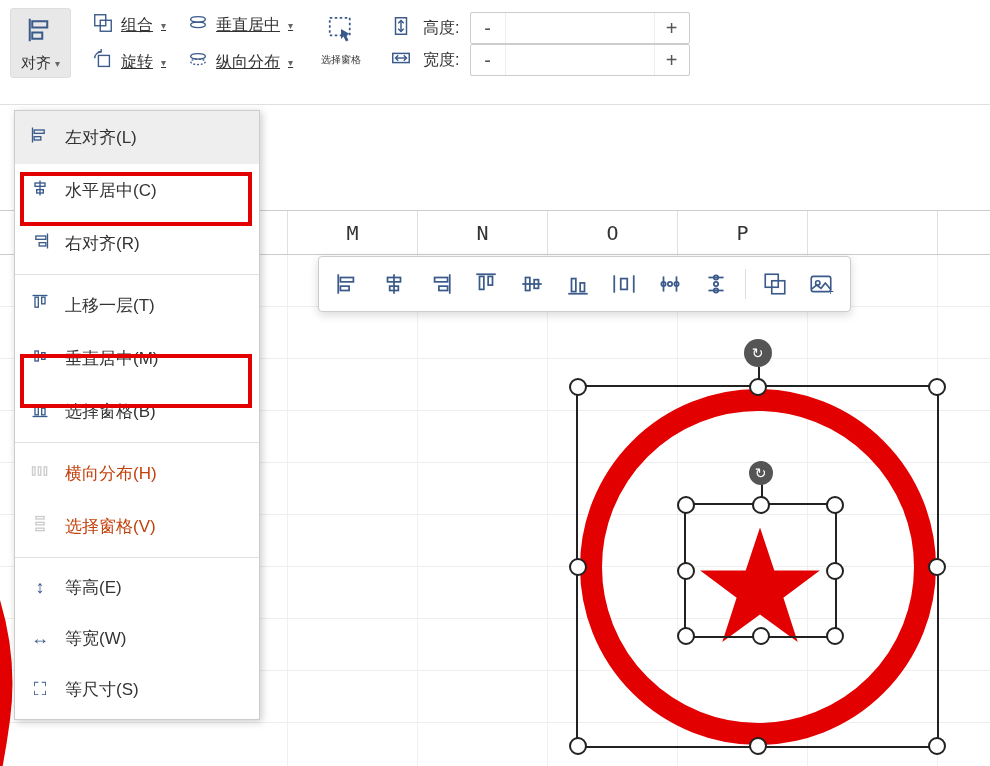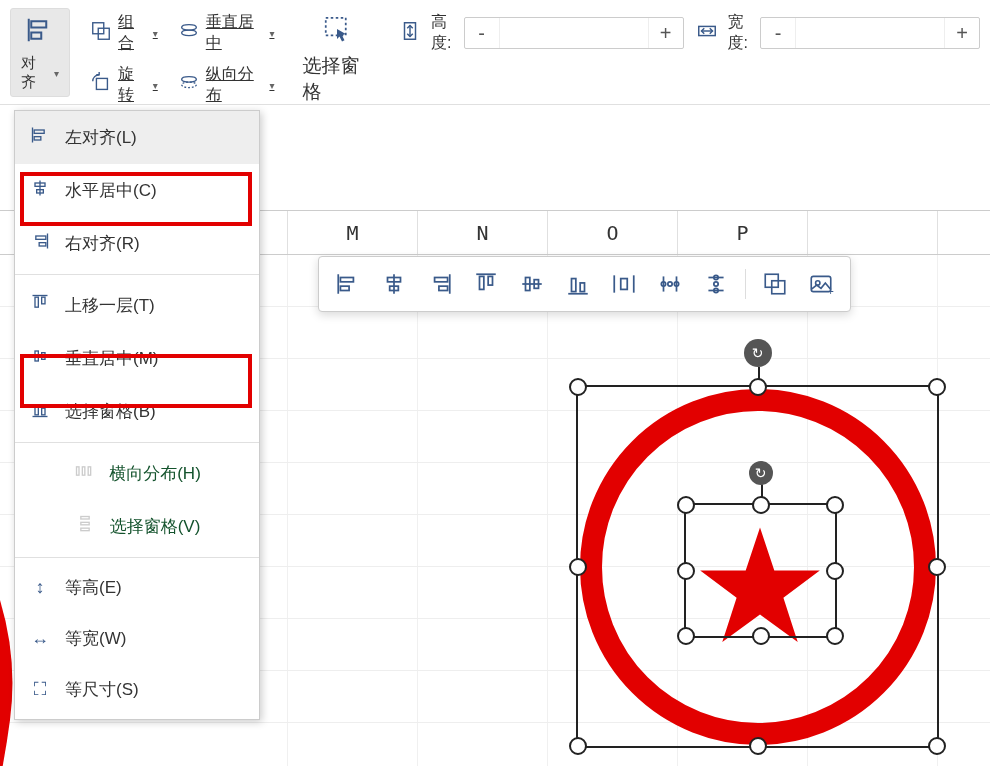--- a/index.html
+++ b/index.html
@@ -46,23 +46,23 @@
 }
 .ribbon-row { display:flex; align-items:center; gap:6px; color:#333; font-size:16px; cursor:pointer;text-decoration:underline; }
 .ribbon-row .icon { font-size:20px; color:#3a5a8a; width:24px; text-align:center; }
 .dd { font-size:10px; color:#666; margin-left:2px; }
 
 .sel-pane-btn {
   display:flex; flex-direction:column; align-items:center; justify-content:center;
   cursor:pointer; padding:6px 8px;
 }
 .sel-pane-btn .icon { font-size:26px; color:#3a5a8a; }
-.sel-pane-btn .lbl { font-size:19px; color:#333; margin-top:2px; }
-
-.size-block { display:flex; flex-direction:row; gap:12px; padding-top:4px; }
+.sel-pane-btn .lbl { font-size:10px; color:#333; margin-top:2px; }
+
+.size-block { display:flex; flex-direction:column; gap:0; padding-top:4px; }
 .size-row { display:flex; align-items:center; gap:10px; font-size:16px; color:#333; }
 .size-row .icon { font-size:20px; color:#3a5a8a; width:24px; text-align:center; }
 .spinner {
   display:flex; align-items:center; border:1px solid #ccc; border-radius:2px; height:32px;
 }
 .spinner .sbtn {
   width:34px; height:100%; display:flex; align-items:center; justify-content:center;
   color:#555; cursor:pointer; font-size:20px; user-select:none;
 }
 .spinner .sval {
@@ -81,21 +81,21 @@
   z-index: 50;
   padding-bottom: 4px;
 }
 .dropdown .mi {
   display:flex; align-items:center; gap:14px;
   padding: 14px 14px;
   font-size:17px; color:#333; cursor:pointer;
   position:relative;
 }
 .dropdown .mi.hover { background:#eee; }
-.dropdown .mi.disabled { color:#14532d; cursor:default;justify-content:center; }
+.dropdown .mi.disabled { color:#c2410c; cursor:default; }
 .dropdown .mi .micon { width:22px; text-align:center; color:#3a5a8a; font-size:18px; }
 .dropdown .mi.disabled .micon { color:#ccc; }
 .dropdown .sep { height:1px; background:#e0e0e0; margin:4px 0; }
 
 .redbox {
   position:absolute;
   border:4px solid #e20000;
   pointer-events:none;
   z-index: 60;
 }

